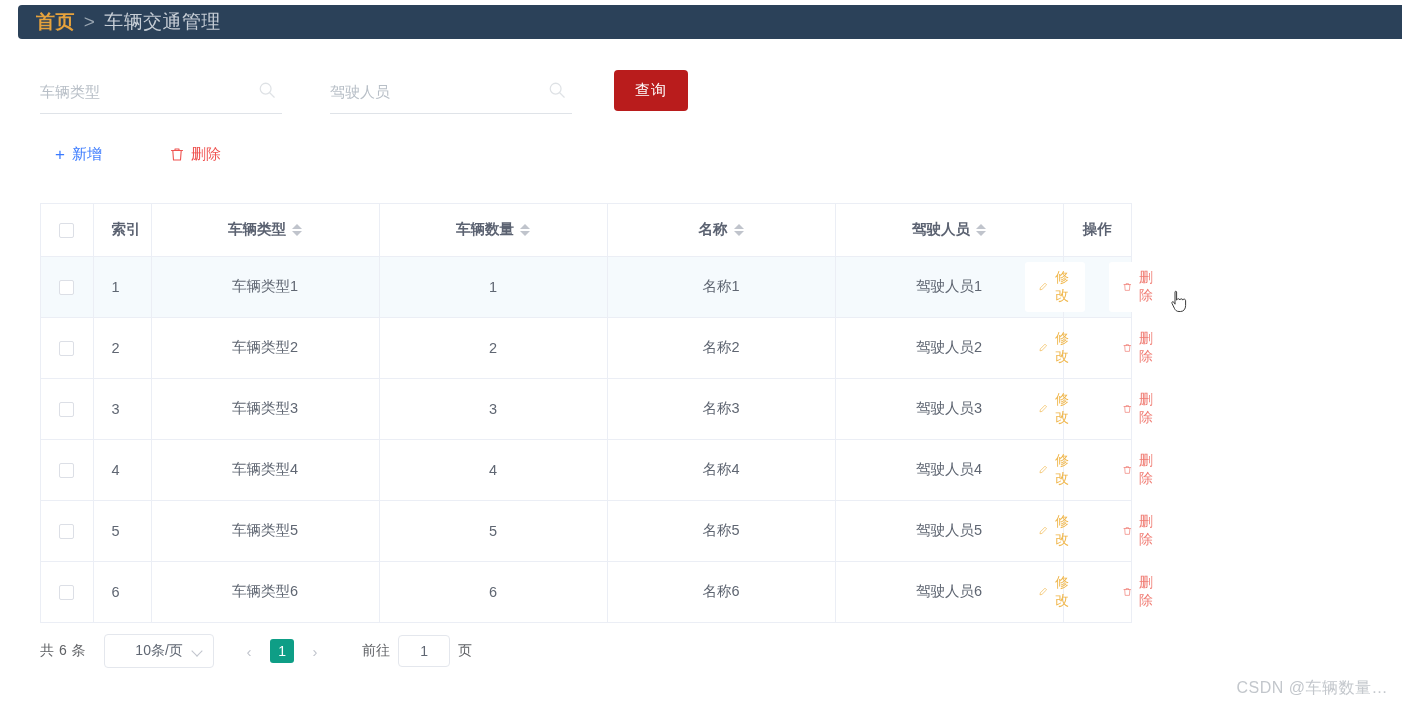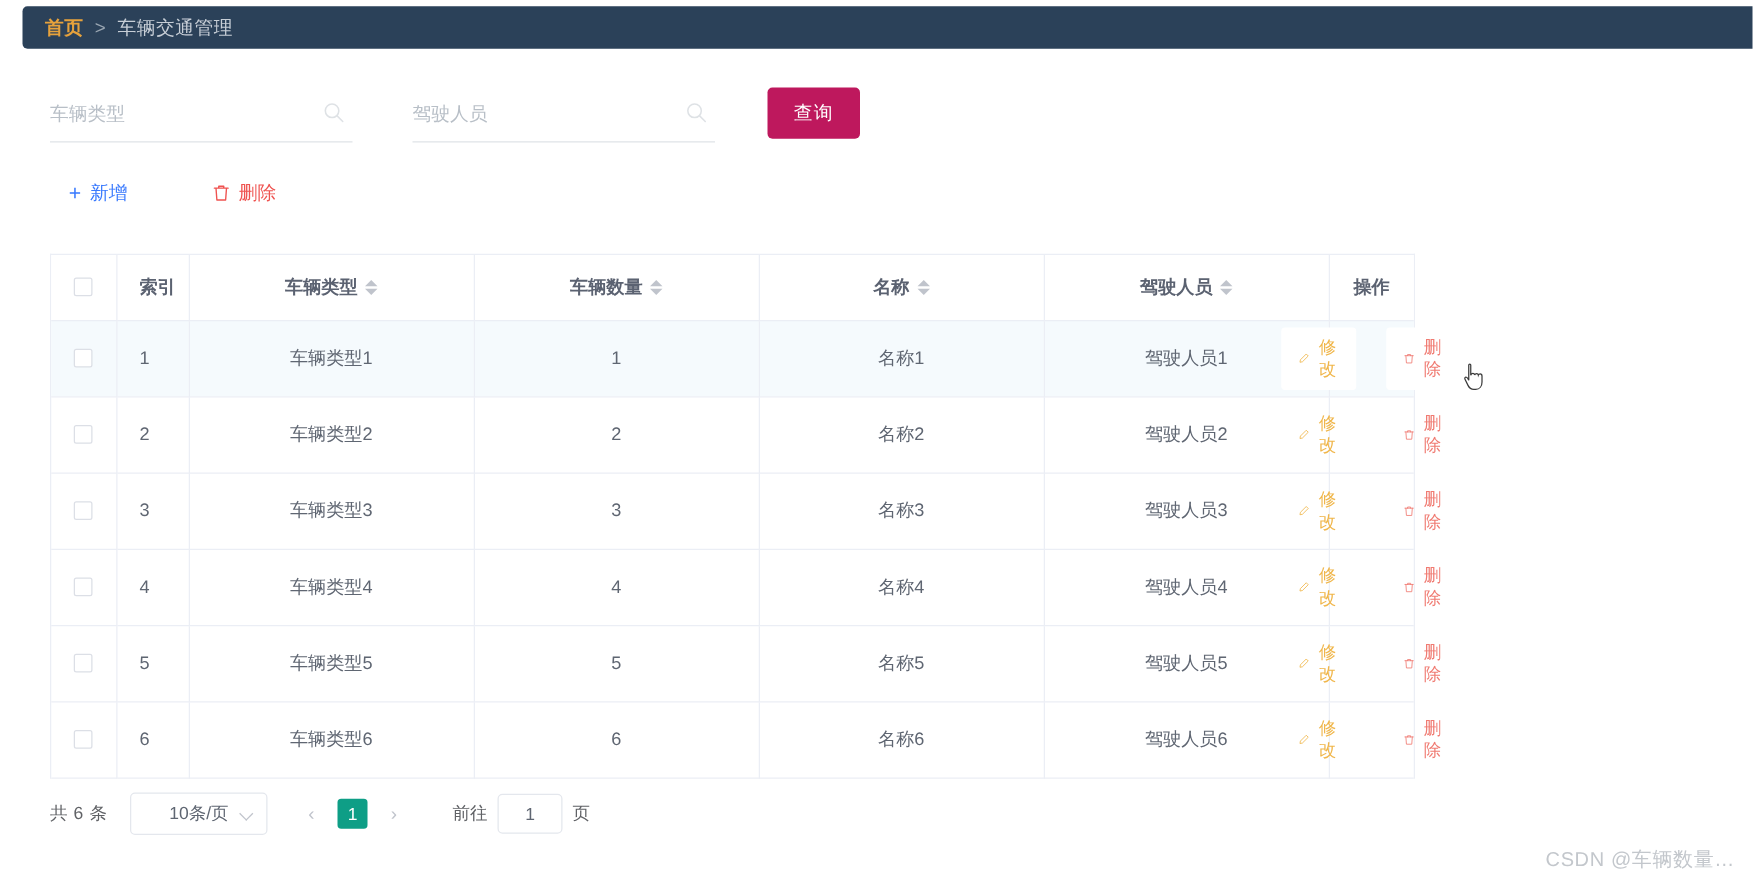--- a/index.html
+++ b/index.html
@@ -13,21 +13,21 @@
 
   
   .breadcrumb-bar {
     position: absolute;
     left: 18px; top: 5px;
     width: 1384px; height: 34px;
     background: #2b4159;
     border-radius: 4px 0 0 4px;
     display: flex; align-items: center;
     padding-left: 18px;
-    font-size: 15px;
+    font-size: 19px;
     letter-spacing: .4px;
   }
   .bc-home { color: #e6a23c; font-weight: 700; cursor: pointer; }
   .bc-sep { color: #9aa6b2; margin: 0 9px; font-weight: 400; }
   .bc-current { color: #c7ced6; }
 
   
   .search-row {
     position: absolute; left: 40px; top: 70px;
     display: flex; align-items: flex-start;
@@ -44,21 +44,21 @@
     font-family: inherit; font-size: 15px; color: #333;
     width: 200px; height: 30px; padding: 0;
   }
   .field input::placeholder { color: #b8bfc7; }
   .srch-icon {
     position: absolute; right: 6px; top: 11px;
     width: 18px; height: 18px; opacity: .45;
   }
   .btn-query {
     width: 74px; height: 41px;
-    background: #be185d;
+    background: #b91c1c;
     color: #ffffff;
     border: 0; border-radius: 4px;
     font-family: inherit; font-size: 15px;
     letter-spacing: 1px;
     cursor: pointer;
     margin-left: -6px;
   }
 
   
   .toolbar {

